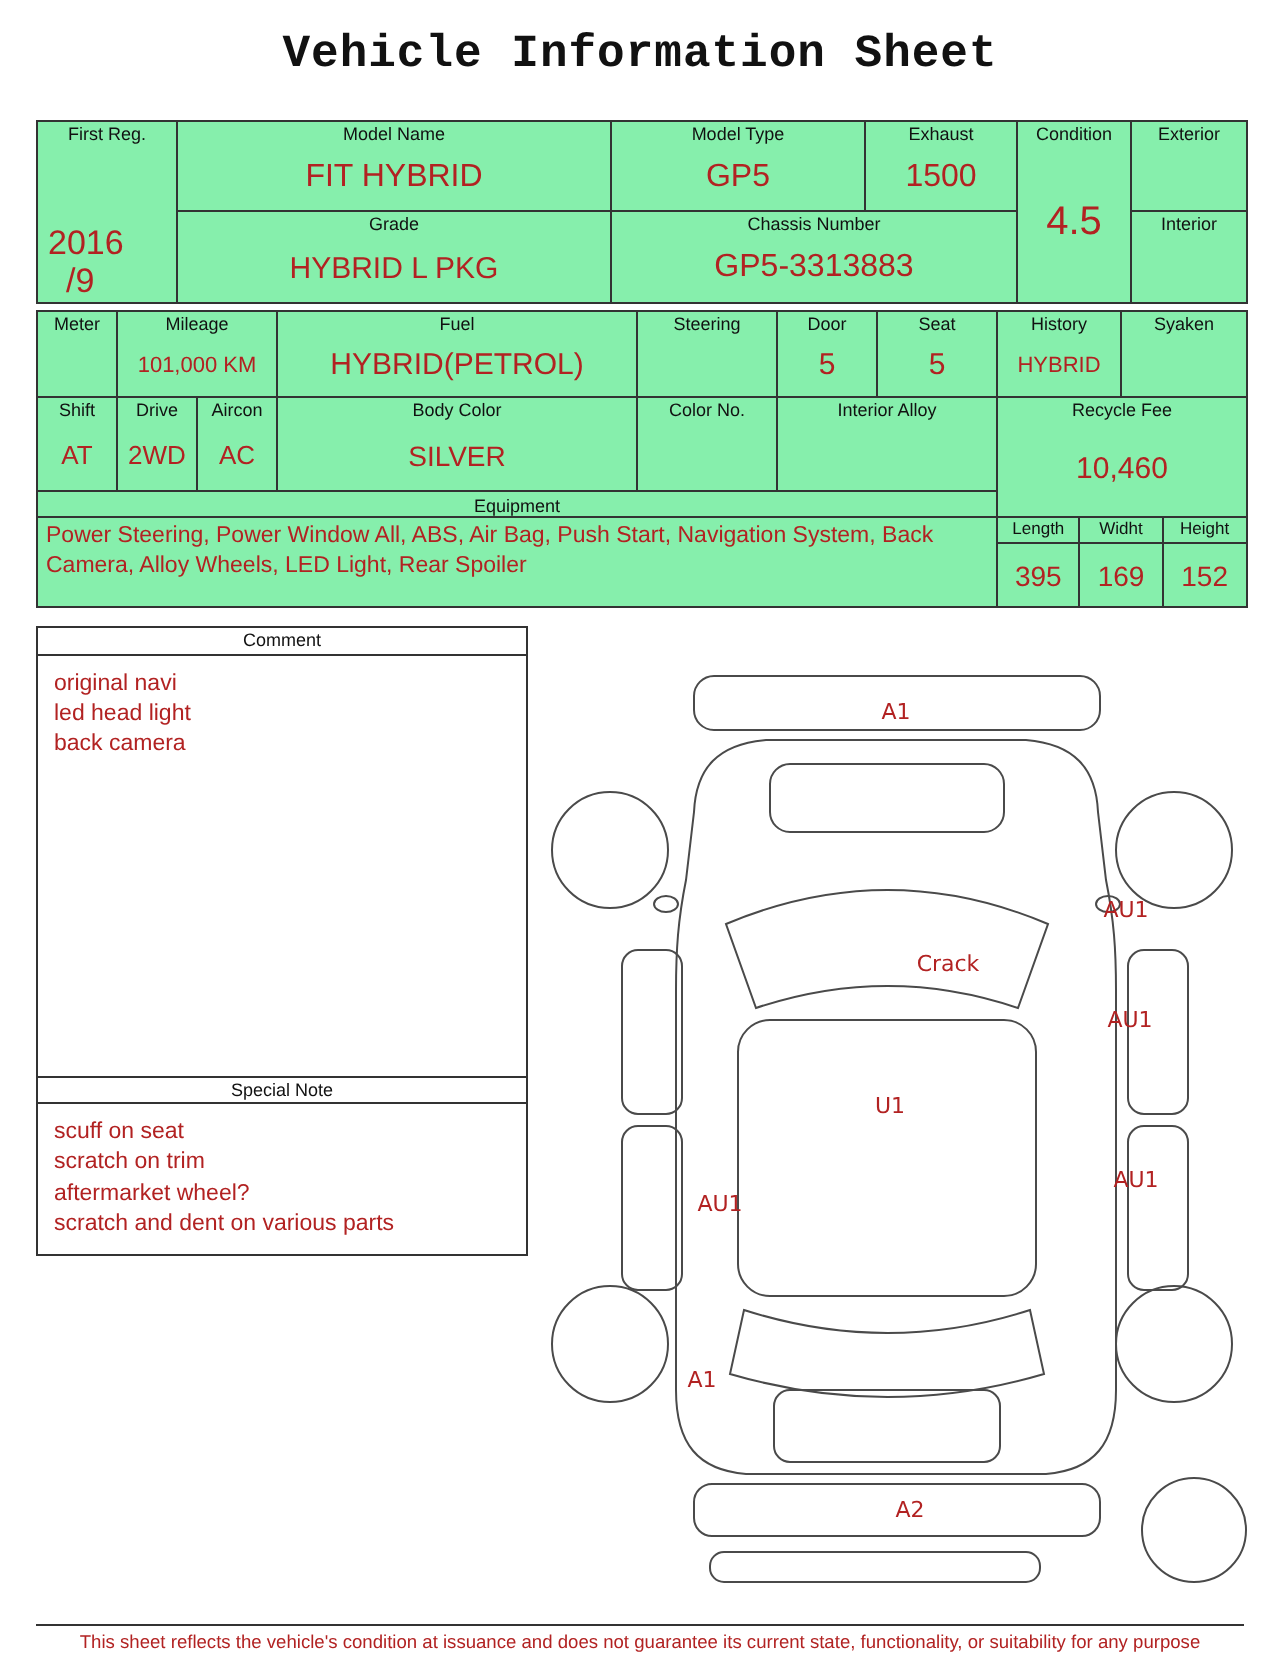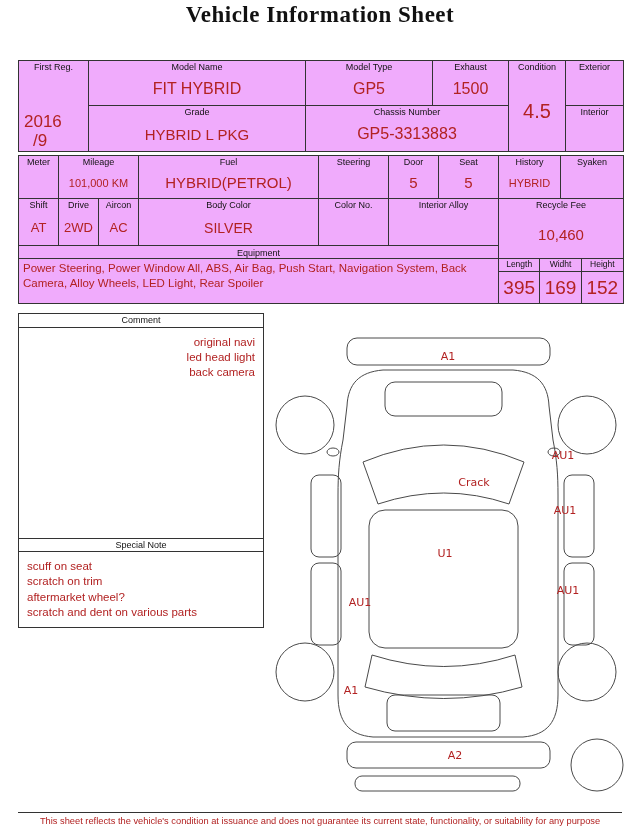--- a/index.html
+++ b/index.html
@@ -1,23 +1,23 @@
 <!DOCTYPE html>
 <html><head>
 <meta charset="utf-8">
 <style>
   :root { --red:#b22222; --line:#333; }
   * { box-sizing:border-box; margin:0; padding:0; }
   html,body { background:#fff; }
   body { width:640px; height:835px; position:relative; font-family:"Liberation Sans", sans-serif; color:#111; overflow:hidden; }
 
-  .title { position:absolute; top:2px; left:0; width:100%; text-align:center;
-           font-family:Liberation Serif, serif; font-size:23px; font-weight:600; letter-spacing:.5px; }
-
-  .grid { position:absolute; border:1px solid var(--line); display:grid; background:#f0abfc; }
+  .title { position:absolute; top:14px; left:0; width:100%; text-align:center;
+           font-family:Liberation Mono, monospace; font-size:23px; font-weight:600; letter-spacing:.5px; }
+
+  .grid { position:absolute; border:1px solid var(--line); display:grid; background:#86efac; }
   .t1 { left:18px; top:60px;  width:606px; height:92px;
         grid-template-columns:70px 217px 127px 76px 57px 1fr; grid-template-rows:45px 1fr; }
   .t2 { left:18px; top:155px; width:606px; height:149px;
         grid-template-columns:40px 40px 40px 180px 70px 50px 60px 62px 1fr;
         grid-template-rows:43px 47px 13px 1fr; }
 
   .cell { display:flex; flex-direction:column; border-right:1px solid var(--line); border-bottom:1px solid var(--line); overflow:hidden; }
   .nr { border-right:none; } .nb { border-bottom:none; }
   .label { font-size:9px; text-align:center; padding-top:1px; white-space:nowrap; }
   .val { flex:1; display:flex; align-items:center; justify-content:center; color:var(--red); white-space:nowrap; }
@@ -25,28 +25,28 @@
   .v14{font-size:14px;} .v13{font-size:13px;} .v11{font-size:11px;}
 
   .firstreg-val { flex-direction:column; align-items:flex-start; justify-content:flex-end; padding-left:5px; font-size:17px; line-height:1.15; }
   .fr-indent { padding-left:9px; }
 
   .equip-header { justify-content:center; }
   .equip-text { color:var(--red); font-size:11.5px; line-height:1.3; padding:2px 4px; white-space:normal; }
 
   .dims { display:grid; grid-template-columns:1fr 1fr 1fr; grid-template-rows:13px 1fr; }
   .dims .dlabel { font-size:8.5px; text-align:center; border-right:1px solid var(--line); border-bottom:1px solid var(--line); }
-  .dims .dval { display:flex; align-items:center; justify-content:center; color:var(--red); font-size:19px; border-right:1px solid var(--line);text-align:center; }
+  .dims .dval { display:flex; align-items:center; justify-content:center; color:var(--red); font-size:14px; border-right:1px solid var(--line);text-align:center; }
   .dims .dlast { border-right:none; }
 
   .sidebox { position:absolute; left:18px; top:313px; width:246px; height:315px; border:1px solid var(--line); display:flex; flex-direction:column; }
   .box-header { height:14px; font-size:9px; text-align:center; line-height:13px; border-bottom:1px solid var(--line); }
   .note-header { border-top:1px solid var(--line); }
   .box-body { padding:7px 8px; color:var(--red); font-size:11.5px; line-height:1.32; }
-  .comment-body { height:241px;text-align:right; }
+  .comment-body { height:241px; }
   .note-body { flex:1; }
 
   .diagram { position:absolute; left:265px; top:310px; width:375px; height:490px; }
   .car { stroke:#4a4a4a; stroke-width:1; fill:none; }
   .dmg { fill:var(--red); font-family:"DejaVu Sans", sans-serif; font-size:11px; }
 
   .footer { position:absolute; left:18px; top:812px; width:604px; border-top:1px solid var(--line); }
   .footer-text { padding-top:3px; text-align:center; color:var(--red); font-size:9.3px; white-space:nowrap; }
 </style>
 </head>

